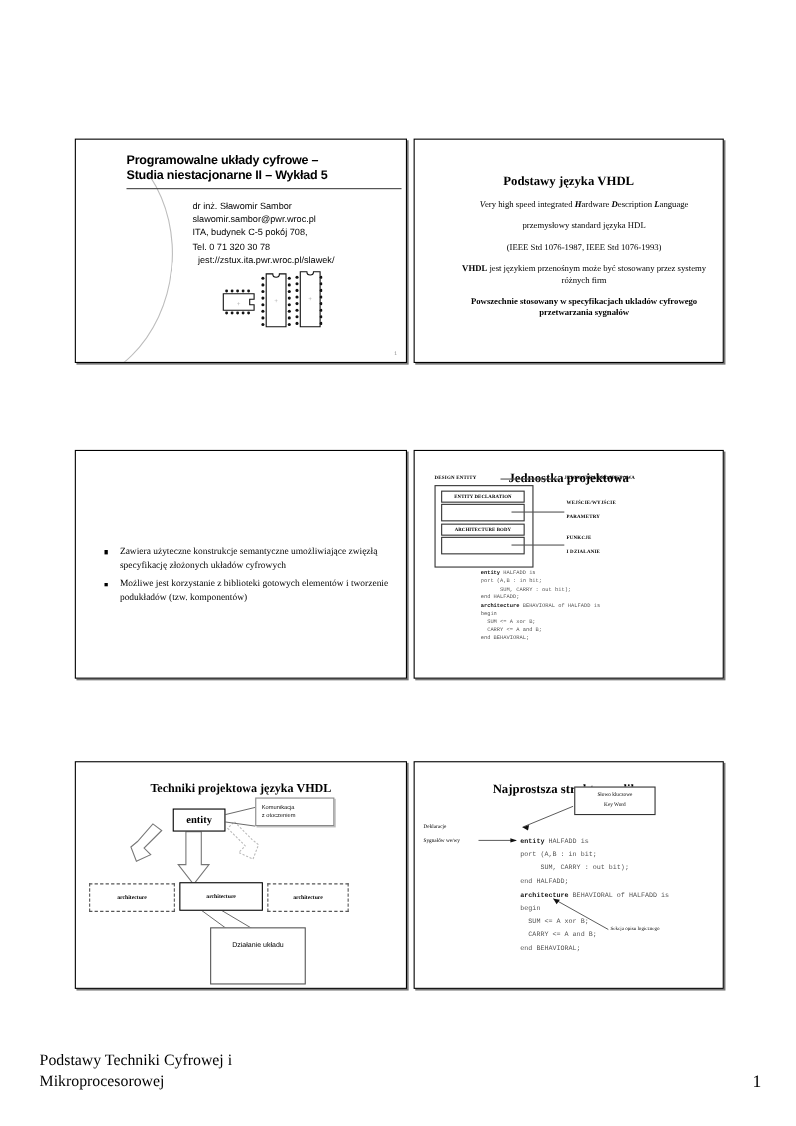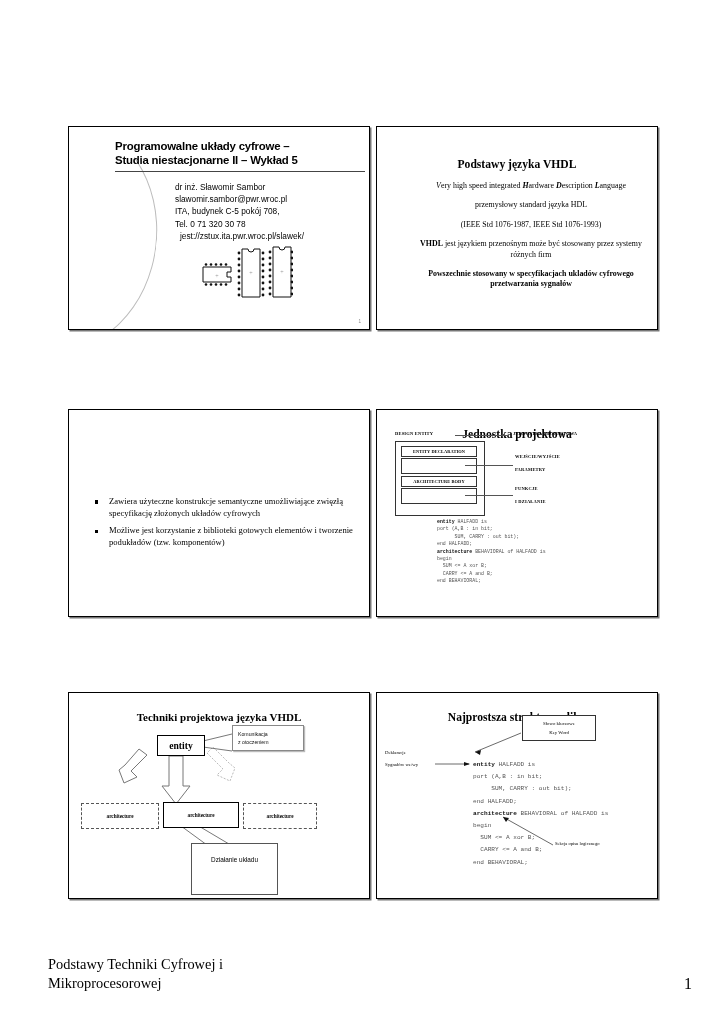--- a/index.html
+++ b/index.html
@@ -141,21 +141,21 @@
     position:absolute;left:145px;top:22px;width:72px;
     border:1px solid #333;background:#fff;
     text-align:center;font-size:4.8px;line-height:9px;padding:3px 0;
   }
   .s6-dekl{position:absolute;left:8px;top:54px;font-size:4.8px;line-height:12px;width:70px;}
   .s6-sekcja{position:absolute;left:178px;top:148px;font-size:4.6px;}
   .s6-svg{position:absolute;left:0;top:0;width:100%;height:100%;pointer-events:none;}
 
   
   .footer{
-    position:absolute;left:48px;top:955px;width:640px;
+    position:absolute;left:36px;top:955px;width:640px;
     font-size:14.4px;line-height:19px;
   }
   .footer-page{
     position:absolute;right:32px;top:975px;
     font-size:16px;
   }
 </style>
 </head>
 <body>
 

